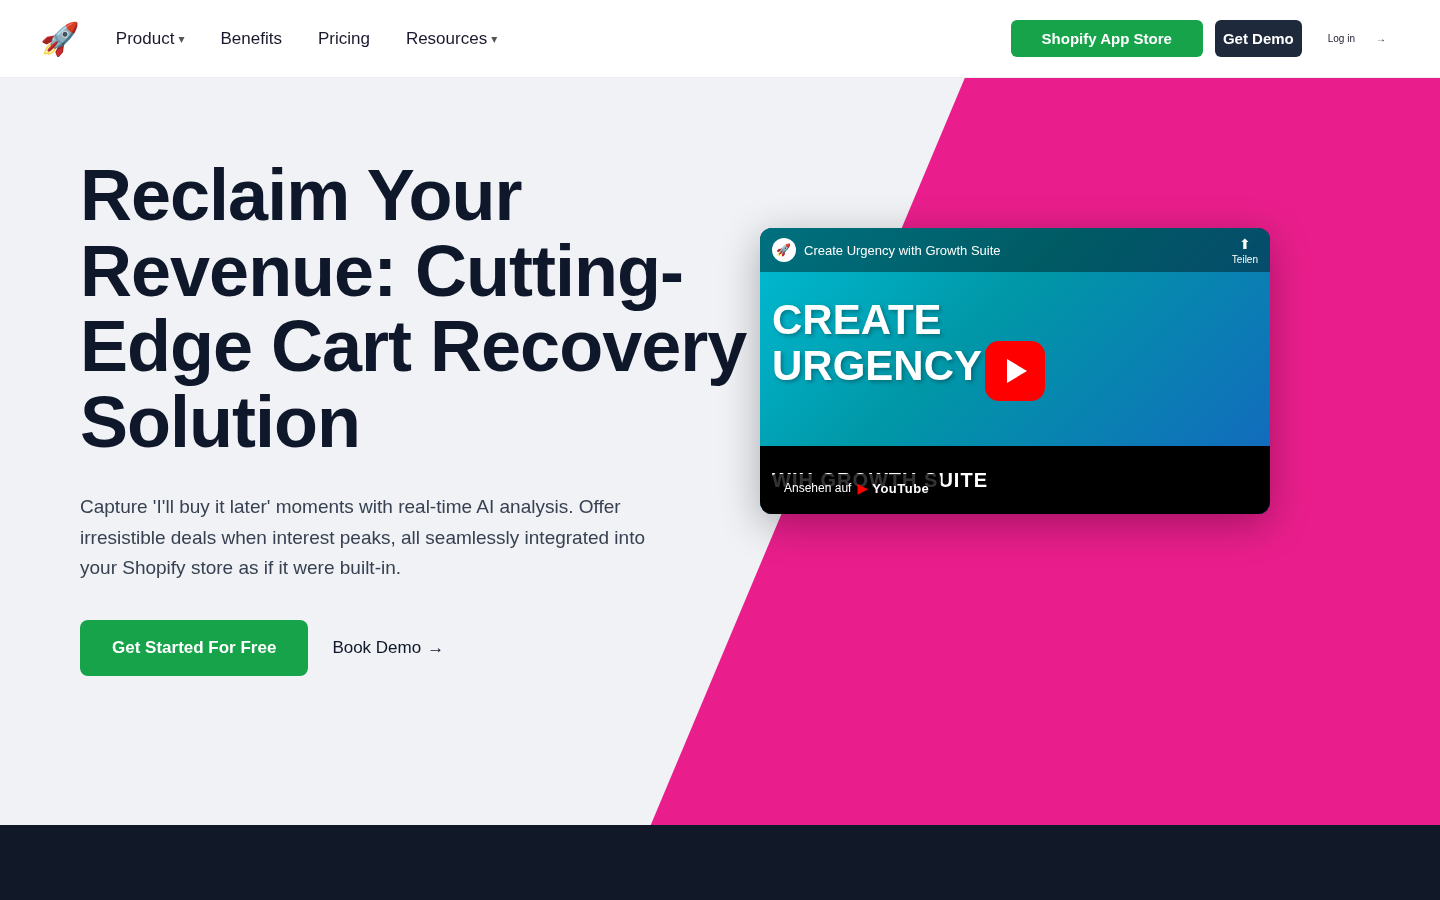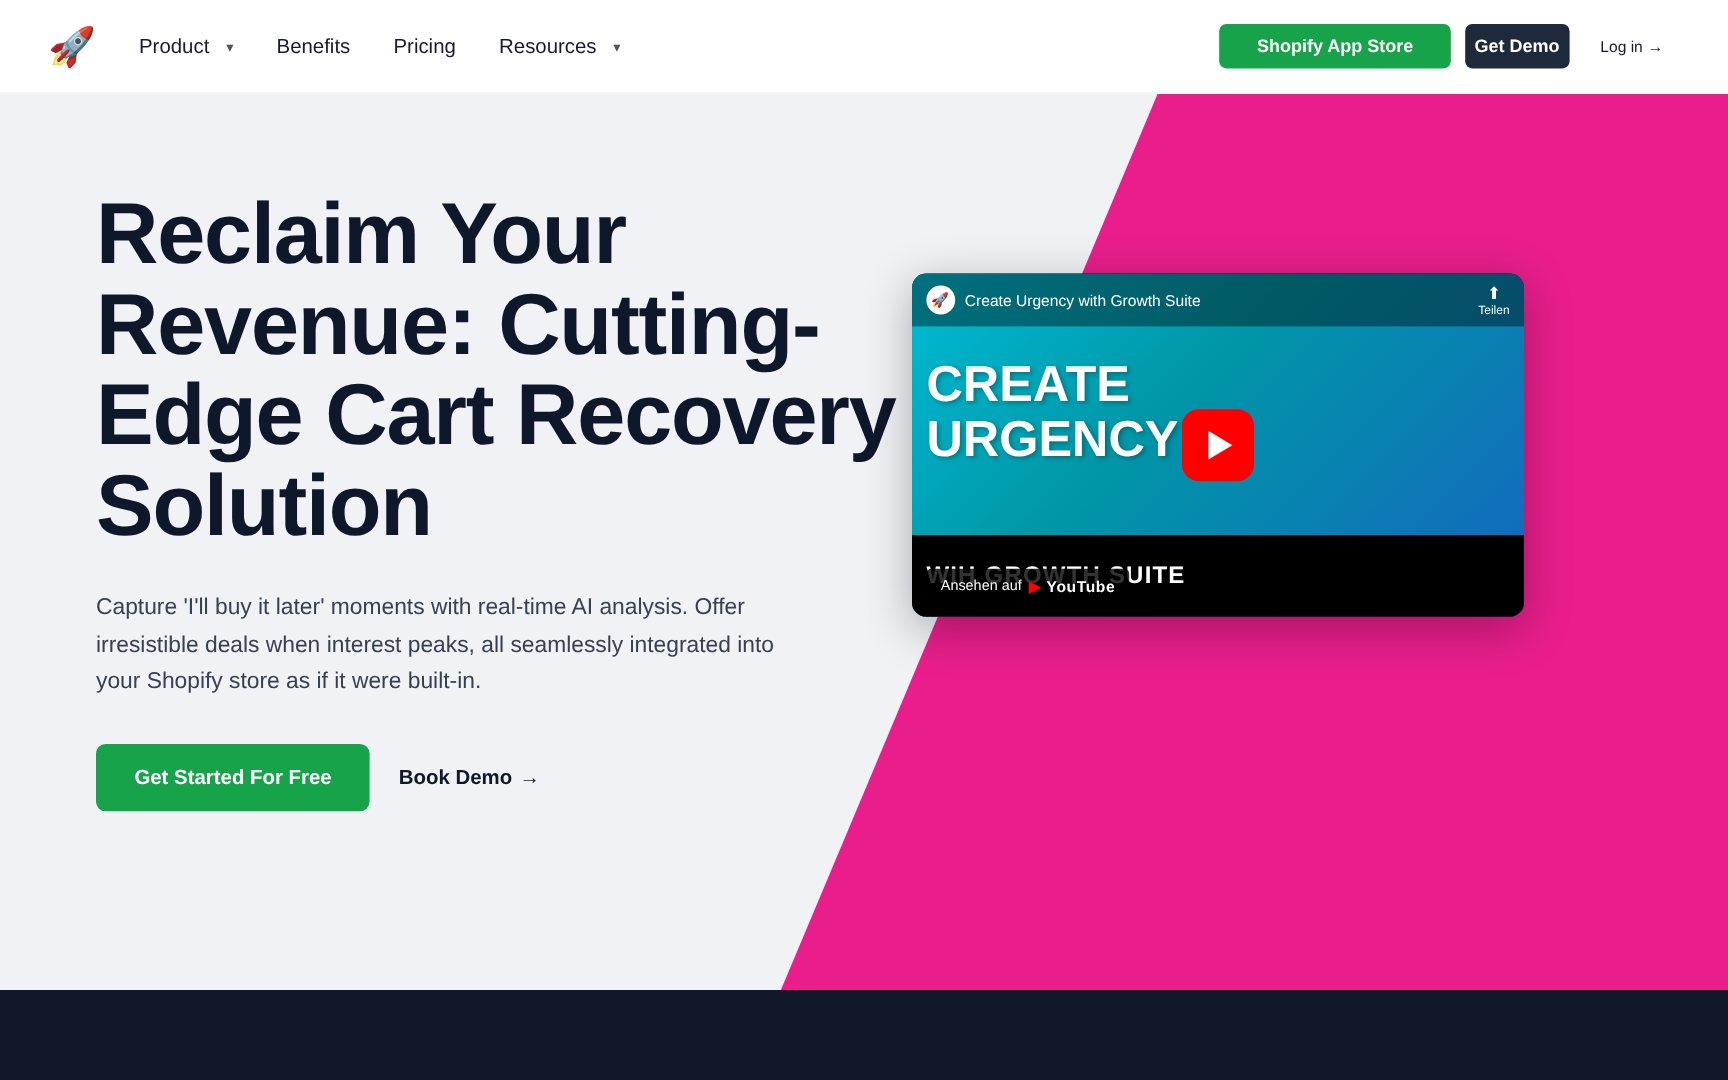--- a/index.html
+++ b/index.html
@@ -13,37 +13,37 @@
       padding: 0 40px;
       z-index: 100;
       border-bottom: 1px solid #eee;
     }
     .nav-left { display: flex; align-items: center; gap: 36px; }
     .logo { display: flex; align-items: center; gap: 8px; }
     .logo-icon { font-size: 32px; }
     .nav-links { display: flex; align-items: center; gap: 36px; }
     .nav-link {
       font-size: 17px; font-weight: 500; color: #1a1a2e; cursor: pointer;
-      display: flex; align-items: center; gap: 14px; text-decoration: none;
+      display: flex; align-items: center; gap: 4px; text-decoration: none;
     }
     .chevron { font-size: 12px; color: #555; }
 
     .nav-right { display: flex; align-items: center; gap: 12px; }
     .btn-shopify {
       background: #16a34a; color: #fff; border: none; border-radius: 6px;
       padding: 10px 31px; font-size: 15px; font-weight: 600; cursor: pointer;
     }
     .btn-demo {
       background: #1e293b; color: #fff; border: none; border-radius: 6px;
       padding: 10px 8px; font-size: 15px; font-weight: 600; cursor: pointer;
     }
     .btn-login {
       background: transparent; color: #1a1a2e; border: none;
-      padding: 10px 14px; font-size: 13px; font-weight: 500; cursor: pointer;
-      display: flex; gap: 4px;
+      padding: 10px 14px; font-size: 10px; font-weight: 500; cursor: pointer;
+      display: flex; gap: 21px;
     }
 
     
     .hero {
       margin-top: 78px;
       width: 1440px;
       height: 822px;
       background: #f0f2f5;
       position: relative;
       overflow: hidden;
@@ -92,21 +92,21 @@
     }
     .hero-buttons {
       display: flex; align-items: center; gap: 24px;
     }
     .btn-get-started {
       background: #16a34a; color: #fff; border: none; border-radius: 8px;
       padding: 18px 32px; font-size: 17px; font-weight: 700; cursor: pointer;
     }
     .btn-book-demo {
       background: transparent; color: #0f172a; border: none;
-      font-size: 17px; font-weight: 700; cursor: pointer;
+      font-size: 17px; font-weight: 400; cursor: pointer;
       display: flex; align-items: flex-start; gap: 6px;
     }
 
     
     .hero-video {
       position: absolute;
       top: 150px;
       left: 760px;
       width: 510px;
       height: 286px;

